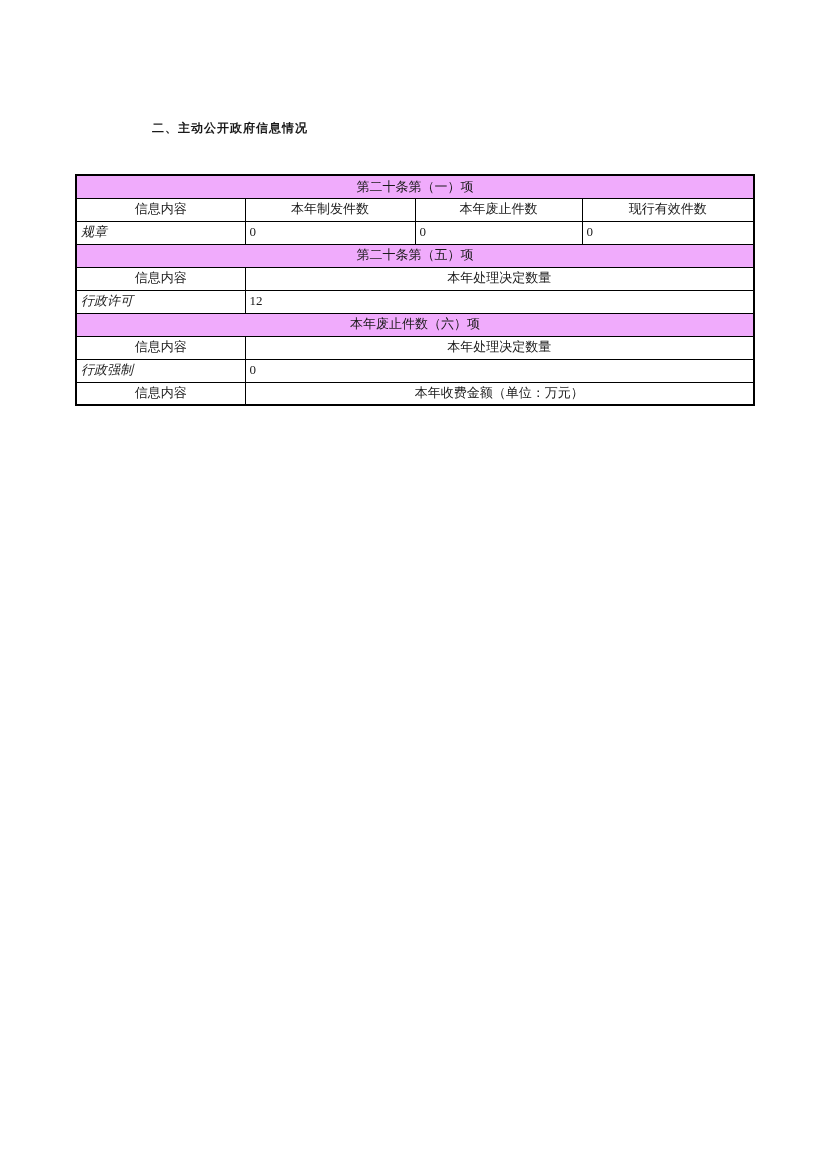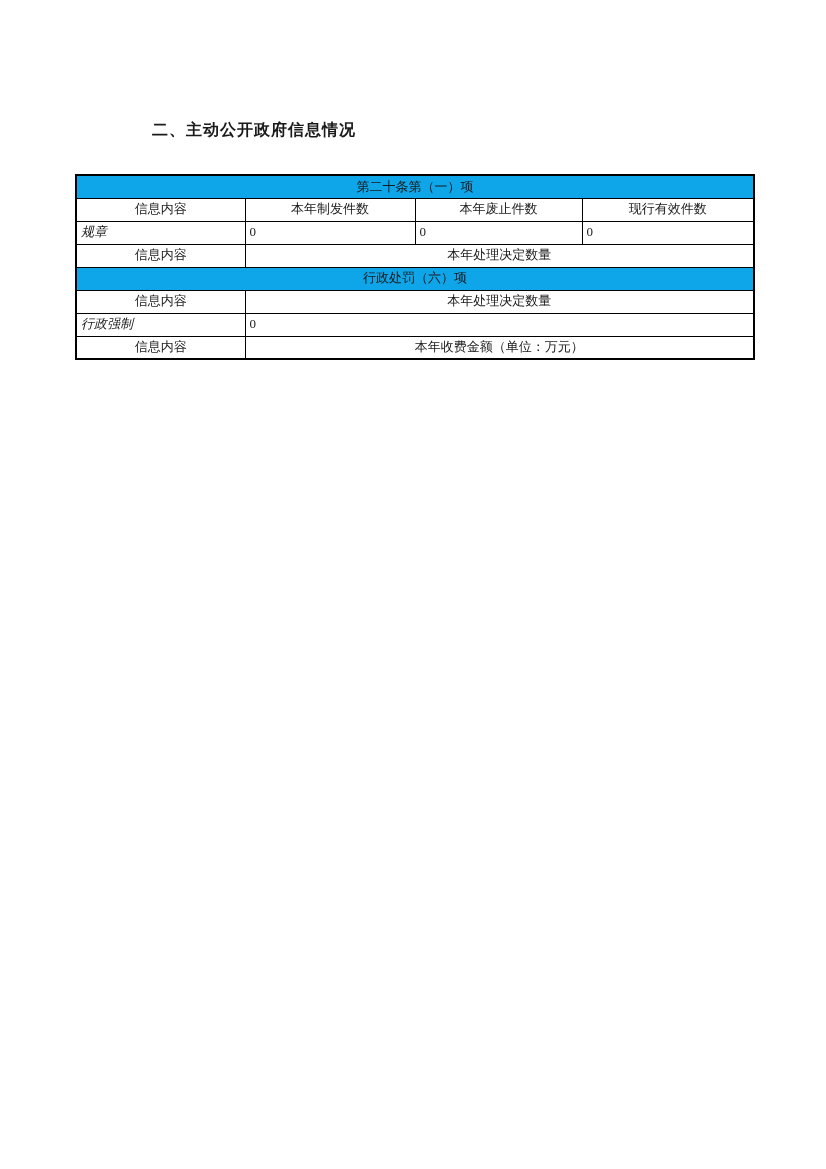--- a/index.html
+++ b/index.html
@@ -7,21 +7,21 @@
     width: 826px; height: 1169px;
     background: #ffffff;
     font-family: "Liberation Serif", "DejaVu Serif", serif;
     color: #1a1a1a;
     position: relative;
     overflow: hidden;
   }
   .doc-title {
     position: absolute;
     left: 152px; top: 120px;
-    font-size: 16px;
+    font-size: 12px;
     font-weight: bold;
     letter-spacing: 1px;
     color: #1a1a1a;
     white-space: nowrap;
   }
   table.disclosure {
     position: absolute;
     left: 75px; top: 174px;
     width: 678px;
     border-collapse: collapse;
@@ -32,21 +32,21 @@
   table.disclosure td {
     border: 1px solid #000000;
     height: 23px;
     padding: 1px 4px;
     vertical-align: middle;
     line-height: 1.25;
     overflow: hidden;
     white-space: nowrap;
   }
   tr.sec td {
-    background: #0ea5e9;
+    background: #f0abfc;
     text-align: center;
   }
   tr.hdr td { text-align: center; }
   td.lbl { text-align: left; font-style: italic; }
   td.val { text-align: left; }
 </style>
 </head>
 <body>
 
 <div class="doc-title">二、主动公开政府信息情况</div>
@@ -69,27 +69,34 @@
       <td>本年废止件数</td>
       <td>现行有效件数</td>
     </tr>
     <tr>
       <td class="lbl">规章</td>
       <td class="val">0</td>
       <td class="val">0</td>
       <td class="val">0</td>
     </tr>
 
+    <tr class="sec">
+      <td colspan="4">第二十条第（五）项</td>
+    </tr>
     <tr class="hdr">
       <td>信息内容</td>
       <td colspan="3">本年处理决定数量</td>
     </tr>
+    <tr>
+      <td class="lbl">行政许可</td>
+      <td colspan="3" class="val">12</td>
+    </tr>
 
     <tr class="sec">
-      <td colspan="4">行政处罚（六）项</td>
+      <td colspan="4">本年废止件数（六）项</td>
     </tr>
     <tr class="hdr">
       <td>信息内容</td>
       <td colspan="3">本年处理决定数量</td>
     </tr>
     <tr>
       <td class="lbl">行政强制</td>
       <td colspan="3" class="val">0</td>
     </tr>
 

